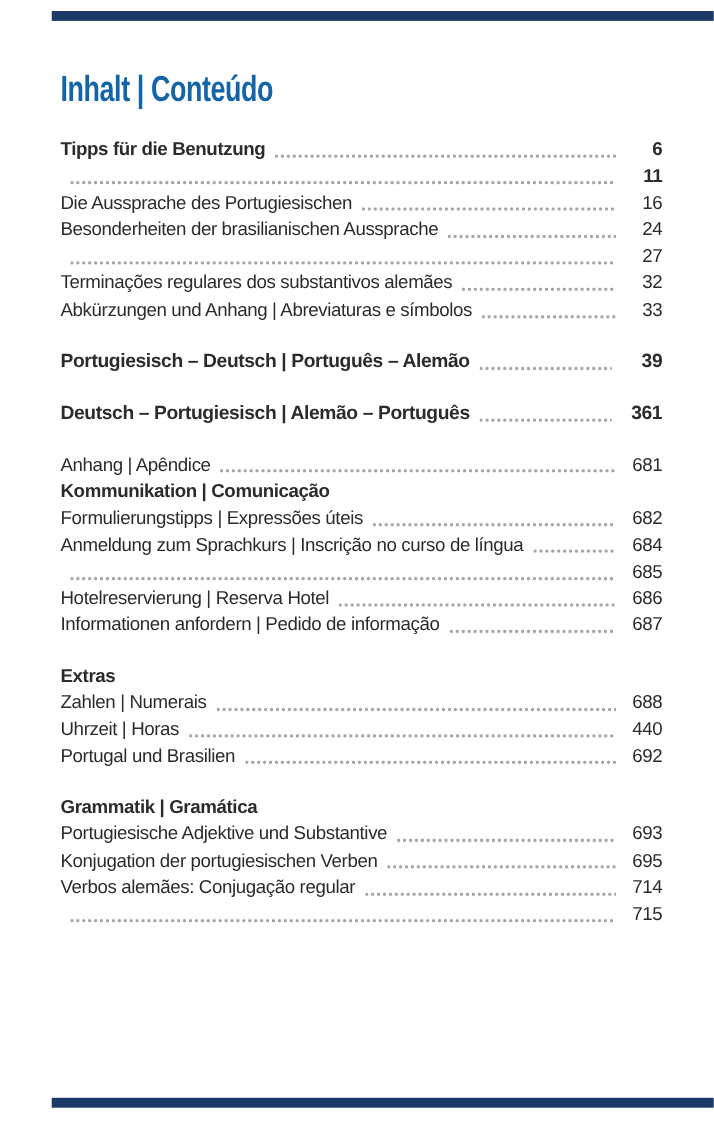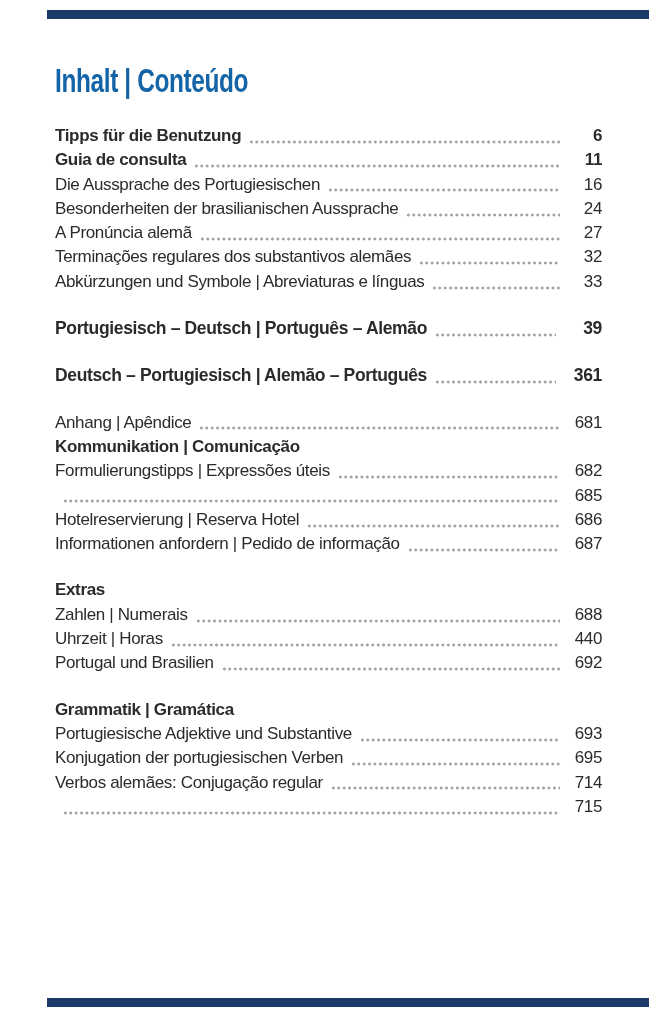--- a/index.html
+++ b/index.html
@@ -54,46 +54,44 @@
   <div class="bar bar-top"></div>
   <h1 class="title">Inhalt | Conteúdo</h1>
   <div class="toc">
       <div class="group">
         <div class="row bold">
           <span class="label">Tipps für die Benutzung</span>
           <span class="dots"></span>
           <span class="page-num">6</span>
         </div>
         <div class="row bold">
-          <span class="label">Guia de consulta</span>
           <span class="dots"></span>
           <span class="page-num">11</span>
         </div>
         <div class="row">
           <span class="label">Die Aussprache des Portugiesischen</span>
           <span class="dots"></span>
           <span class="page-num">16</span>
         </div>
         <div class="row">
           <span class="label">Besonderheiten der brasilianischen Aussprache</span>
           <span class="dots"></span>
           <span class="page-num">24</span>
         </div>
         <div class="row">
-          <span class="label">A Pronúncia alemã</span>
           <span class="dots"></span>
           <span class="page-num">27</span>
         </div>
         <div class="row">
           <span class="label">Terminações regulares dos substantivos alemães</span>
           <span class="dots"></span>
           <span class="page-num">32</span>
         </div>
         <div class="row">
-          <span class="label">Abkürzungen und Symbole | Abreviaturas e línguas</span>
+          <span class="label">Abkürzungen und Anhang | Abreviaturas e símbolos</span>
           <span class="dots"></span>
           <span class="page-num">33</span>
         </div>
       </div>
       <div class="group">
         <div class="row bold large">
           <span class="label">Portugiesisch – Deutsch | Português – Alemão</span>
           <span class="dots"></span>
           <span class="page-num">39</span>
         </div>
@@ -111,20 +109,25 @@
           <span class="dots"></span>
           <span class="page-num">681</span>
         </div>
         <div class="row bold">
           <span class="label">Kommunikation | Comunicação</span>
         </div>
         <div class="row">
           <span class="label">Formulierungstipps | Expressões úteis</span>
           <span class="dots"></span>
           <span class="page-num">682</span>
+        </div>
+        <div class="row">
+          <span class="label">Anmeldung zum Sprachkurs | Inscrição no curso de língua</span>
+          <span class="dots"></span>
+          <span class="page-num">684</span>
         </div>
         <div class="row">
           <span class="dots"></span>
           <span class="page-num">685</span>
         </div>
         <div class="row">
           <span class="label">Hotelreservierung | Reserva Hotel</span>
           <span class="dots"></span>
           <span class="page-num">686</span>
         </div>

